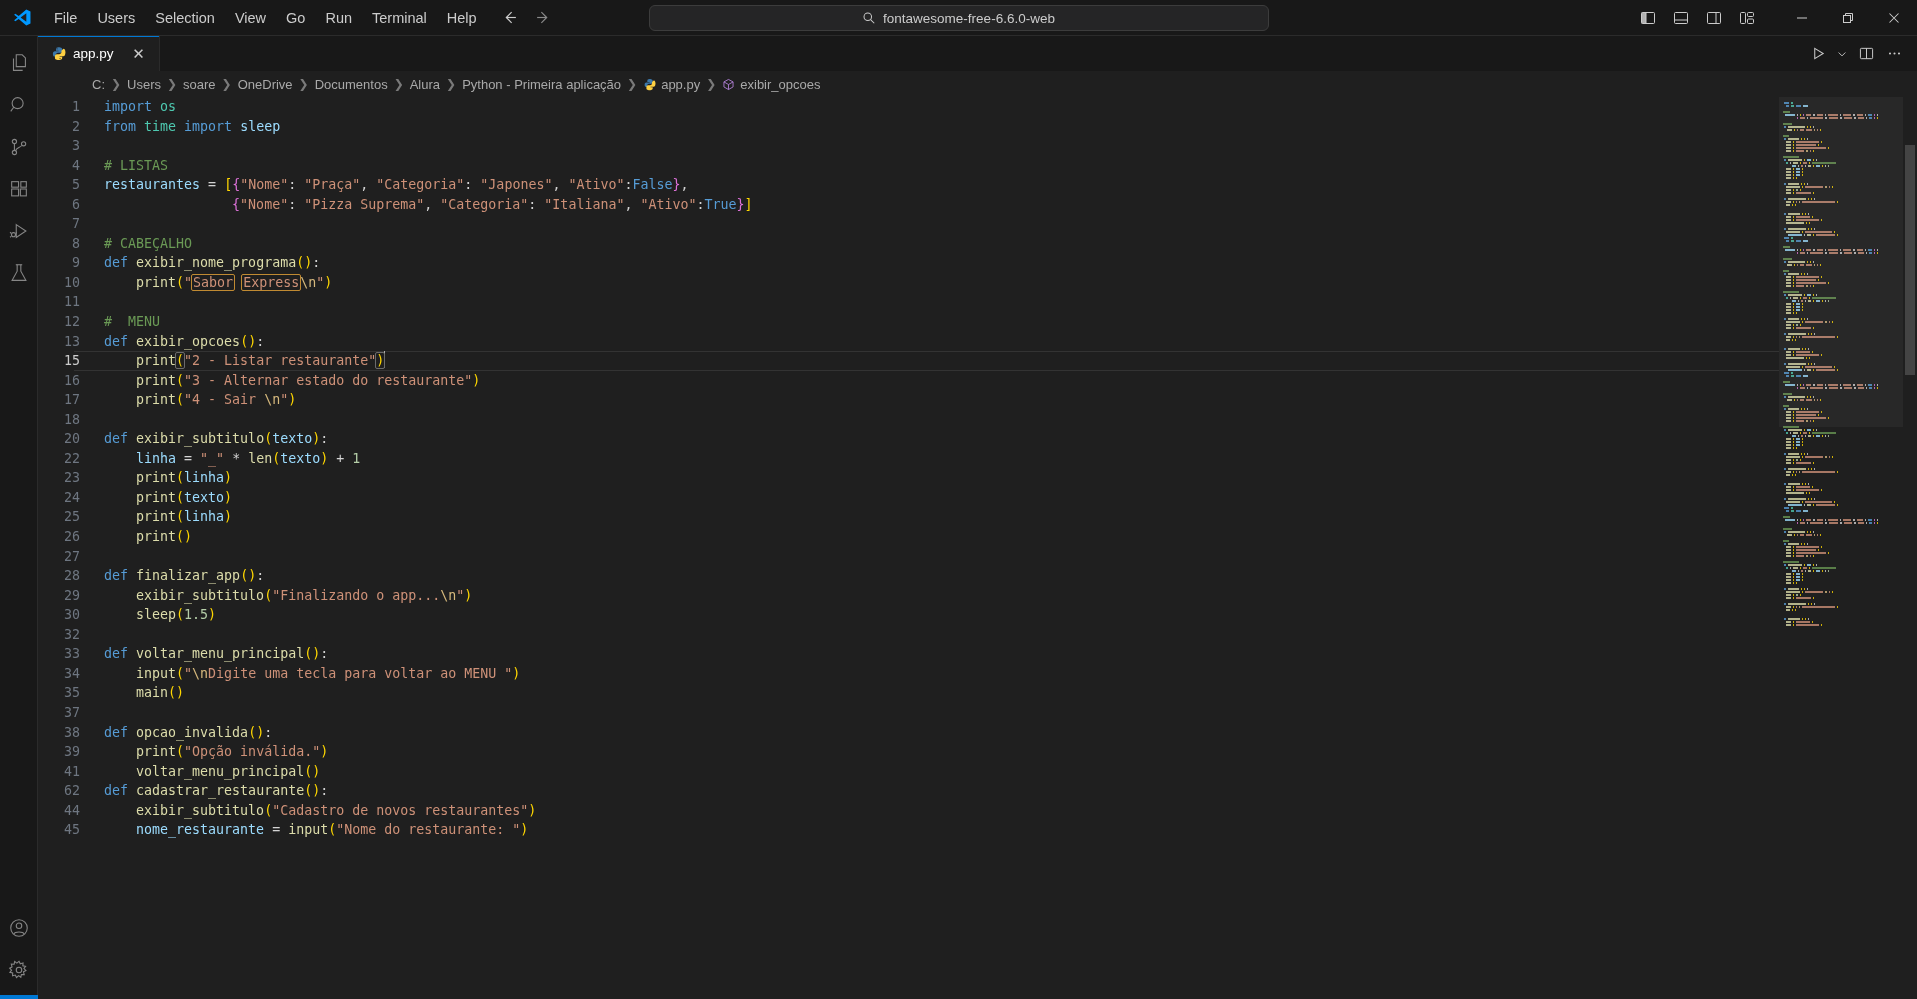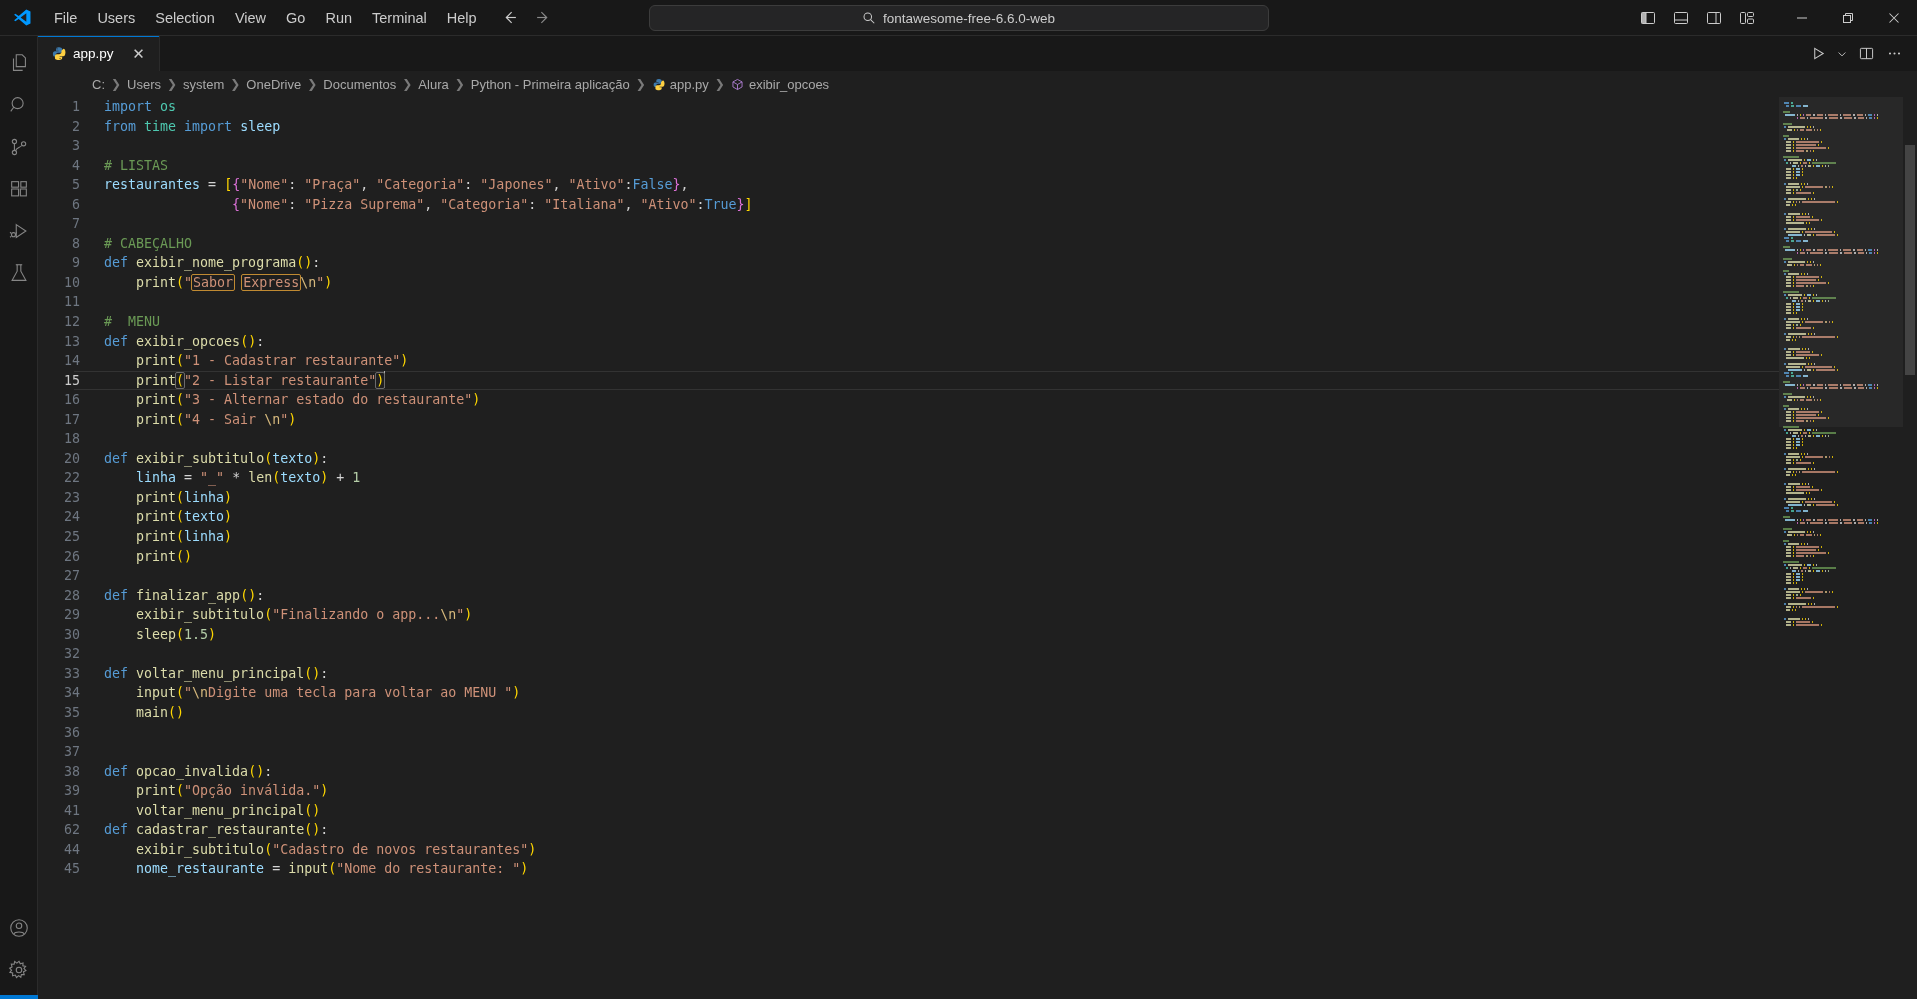--- a/index.html
+++ b/index.html
@@ -482,21 +482,21 @@
       <div class="breadcrumbs" id="breadcrumb-host">
           <span class="crumb">
             <span>C:</span>
           </span>
           <span class="crumb-sep">❯</span>
           <span class="crumb">
             <span>Users</span>
           </span>
           <span class="crumb-sep">❯</span>
           <span class="crumb">
-            <span>system</span>
+            <span>soare</span>
           </span>
           <span class="crumb-sep">❯</span>
           <span class="crumb">
             <span>OneDrive</span>
           </span>
           <span class="crumb-sep">❯</span>
           <span class="crumb">
             <span>Documentos</span>
           </span>
           <span class="crumb-sep">❯</span>
@@ -533,40 +533,38 @@
             <div class="code-line"><span class="ln">4</span><span class="ltext"><span class="t-com"># LISTAS</span></span></div>
             <div class="code-line"><span class="ln">5</span><span class="ltext"><span class="t-var">restaurantes</span><span class="t-plain"> </span><span class="t-op">=</span><span class="t-plain"> </span><span class="t-br1">[</span><span class="t-br2">{</span><span class="t-str">"Nome"</span><span class="t-plain">: </span><span class="t-str">"Praça"</span><span class="t-plain">, </span><span class="t-str">"Categoria"</span><span class="t-plain">: </span><span class="t-str">"Japones"</span><span class="t-plain">, </span><span class="t-str">"Ativo"</span><span class="t-plain">:</span><span class="t-const">False</span><span class="t-br2">}</span><span class="t-plain">,</span></span></div>
             <div class="code-line"><span class="ln">6</span><span class="ltext"><span class="t-plain">                </span><span class="t-br2">{</span><span class="t-str">"Nome"</span><span class="t-plain">: </span><span class="t-str">"Pizza Suprema"</span><span class="t-plain">, </span><span class="t-str">"Categoria"</span><span class="t-plain">: </span><span class="t-str">"Italiana"</span><span class="t-plain">, </span><span class="t-str">"Ativo"</span><span class="t-plain">:</span><span class="t-const">True</span><span class="t-br2">}</span><span class="t-br1">]</span></span></div>
             <div class="code-line"><span class="ln">7</span><span class="ltext"></span></div>
             <div class="code-line"><span class="ln">8</span><span class="ltext"><span class="t-com"># CABEÇALHO</span></span></div>
             <div class="code-line"><span class="ln">9</span><span class="ltext"><span class="t-kw">def</span><span class="t-plain"> </span><span class="t-fn">exibir_nome_programa</span><span class="t-br1">(</span><span class="t-br1">)</span><span class="t-plain">:</span></span></div>
             <div class="code-line"><span class="ln">10</span><span class="ltext"><span class="t-plain">    </span><span class="t-fn">print</span><span class="t-br1">(</span><span class="t-str">"</span><span class="t-str spell">Sabor</span><span class="t-str"> </span><span class="t-str spell">Express</span><span class="t-esc">\n</span><span class="t-str">"</span><span class="t-br1">)</span></span></div>
             <div class="code-line"><span class="ln">11</span><span class="ltext"></span></div>
             <div class="code-line"><span class="ln">12</span><span class="ltext"><span class="t-com">#  MENU</span></span></div>
             <div class="code-line"><span class="ln">13</span><span class="ltext"><span class="t-kw">def</span><span class="t-plain"> </span><span class="t-fn">exibir_opcoes</span><span class="t-br1">(</span><span class="t-br1">)</span><span class="t-plain">:</span></span></div>
-            <div class="code-line"><span class="ln">14</span><span class="ltext"><span class="t-plain">    </span><span class="t-fn">print</span><span class="t-br1">(</span><span class="t-str">"1 - Cadastrar restaurante"</span><span class="t-br1">)</span></span></div>
             <div class="code-line current"><span class="ln">15</span><span class="ltext"><span class="t-plain">    </span><span class="t-fn">print</span><span class="t-br1 brk-match">(</span><span class="t-str">"2 - Listar restaurante"</span><span class="t-br1 brk-match">)</span><span class="cursor-line"></span></span></div>
             <div class="code-line"><span class="ln">16</span><span class="ltext"><span class="t-plain">    </span><span class="t-fn">print</span><span class="t-br1">(</span><span class="t-str">"3 - Alternar estado do restaurante"</span><span class="t-br1">)</span></span></div>
             <div class="code-line"><span class="ln">17</span><span class="ltext"><span class="t-plain">    </span><span class="t-fn">print</span><span class="t-br1">(</span><span class="t-str">"4 - Sair </span><span class="t-esc">\n</span><span class="t-str">"</span><span class="t-br1">)</span></span></div>
             <div class="code-line"><span class="ln">18</span><span class="ltext"></span></div>
             <div class="code-line"><span class="ln">20</span><span class="ltext"><span class="t-kw">def</span><span class="t-plain"> </span><span class="t-fn">exibir_subtitulo</span><span class="t-br1">(</span><span class="t-var">texto</span><span class="t-br1">)</span><span class="t-plain">:</span></span></div>
             <div class="code-line"><span class="ln">22</span><span class="ltext"><span class="t-plain">    </span><span class="t-var">linha</span><span class="t-plain"> </span><span class="t-op">=</span><span class="t-plain"> </span><span class="t-str">"_"</span><span class="t-plain"> </span><span class="t-op">*</span><span class="t-plain"> </span><span class="t-fn">len</span><span class="t-br1">(</span><span class="t-var">texto</span><span class="t-br1">)</span><span class="t-plain"> </span><span class="t-op">+</span><span class="t-plain"> </span><span class="t-num">1</span></span></div>
             <div class="code-line"><span class="ln">23</span><span class="ltext"><span class="t-plain">    </span><span class="t-fn">print</span><span class="t-br1">(</span><span class="t-var">linha</span><span class="t-br1">)</span></span></div>
             <div class="code-line"><span class="ln">24</span><span class="ltext"><span class="t-plain">    </span><span class="t-fn">print</span><span class="t-br1">(</span><span class="t-var">texto</span><span class="t-br1">)</span></span></div>
             <div class="code-line"><span class="ln">25</span><span class="ltext"><span class="t-plain">    </span><span class="t-fn">print</span><span class="t-br1">(</span><span class="t-var">linha</span><span class="t-br1">)</span></span></div>
             <div class="code-line"><span class="ln">26</span><span class="ltext"><span class="t-plain">    </span><span class="t-fn">print</span><span class="t-br1">(</span><span class="t-br1">)</span></span></div>
             <div class="code-line"><span class="ln">27</span><span class="ltext"></span></div>
             <div class="code-line"><span class="ln">28</span><span class="ltext"><span class="t-kw">def</span><span class="t-plain"> </span><span class="t-fn">finalizar_app</span><span class="t-br1">(</span><span class="t-br1">)</span><span class="t-plain">:</span></span></div>
             <div class="code-line"><span class="ln">29</span><span class="ltext"><span class="t-plain">    </span><span class="t-fn">exibir_subtitulo</span><span class="t-br1">(</span><span class="t-str">"Finalizando o app...</span><span class="t-esc">\n</span><span class="t-str">"</span><span class="t-br1">)</span></span></div>
             <div class="code-line"><span class="ln">30</span><span class="ltext"><span class="t-plain">    </span><span class="t-fn">sleep</span><span class="t-br1">(</span><span class="t-num">1.5</span><span class="t-br1">)</span></span></div>
             <div class="code-line"><span class="ln">32</span><span class="ltext"></span></div>
             <div class="code-line"><span class="ln">33</span><span class="ltext"><span class="t-kw">def</span><span class="t-plain"> </span><span class="t-fn">voltar_menu_principal</span><span class="t-br1">(</span><span class="t-br1">)</span><span class="t-plain">:</span></span></div>
             <div class="code-line"><span class="ln">34</span><span class="ltext"><span class="t-plain">    </span><span class="t-fn">input</span><span class="t-br1">(</span><span class="t-str">"</span><span class="t-esc">\n</span><span class="t-str">Digite uma tecla para voltar ao MENU "</span><span class="t-br1">)</span></span></div>
             <div class="code-line"><span class="ln">35</span><span class="ltext"><span class="t-plain">    </span><span class="t-fn">main</span><span class="t-br1">(</span><span class="t-br1">)</span></span></div>
-            <div class="code-line"><span class="ln">36</span><span class="ltext"></span></div>
             <div class="code-line"><span class="ln">37</span><span class="ltext"></span></div>
             <div class="code-line"><span class="ln">38</span><span class="ltext"><span class="t-kw">def</span><span class="t-plain"> </span><span class="t-fn">opcao_invalida</span><span class="t-br1">(</span><span class="t-br1">)</span><span class="t-plain">:</span></span></div>
             <div class="code-line"><span class="ln">39</span><span class="ltext"><span class="t-plain">    </span><span class="t-fn">print</span><span class="t-br1">(</span><span class="t-str">"Opção inválida."</span><span class="t-br1">)</span></span></div>
             <div class="code-line"><span class="ln">41</span><span class="ltext"><span class="t-plain">    </span><span class="t-fn">voltar_menu_principal</span><span class="t-br1">(</span><span class="t-br1">)</span></span></div>
             <div class="code-line"><span class="ln">62</span><span class="ltext"><span class="t-kw">def</span><span class="t-plain"> </span><span class="t-fn">cadastrar_restaurante</span><span class="t-br1">(</span><span class="t-br1">)</span><span class="t-plain">:</span></span></div>
             <div class="code-line"><span class="ln">44</span><span class="ltext"><span class="t-plain">    </span><span class="t-fn">exibir_subtitulo</span><span class="t-br1">(</span><span class="t-str">"Cadastro de novos restaurantes"</span><span class="t-br1">)</span></span></div>
             <div class="code-line"><span class="ln">45</span><span class="ltext"><span class="t-plain">    </span><span class="t-var">nome_restaurante</span><span class="t-plain"> </span><span class="t-op">=</span><span class="t-plain"> </span><span class="t-fn">input</span><span class="t-br1">(</span><span class="t-str">"Nome do restaurante: "</span><span class="t-br1">)</span></span></div>
           </div>
         <div class="minimap" id="minimap-host">
 

